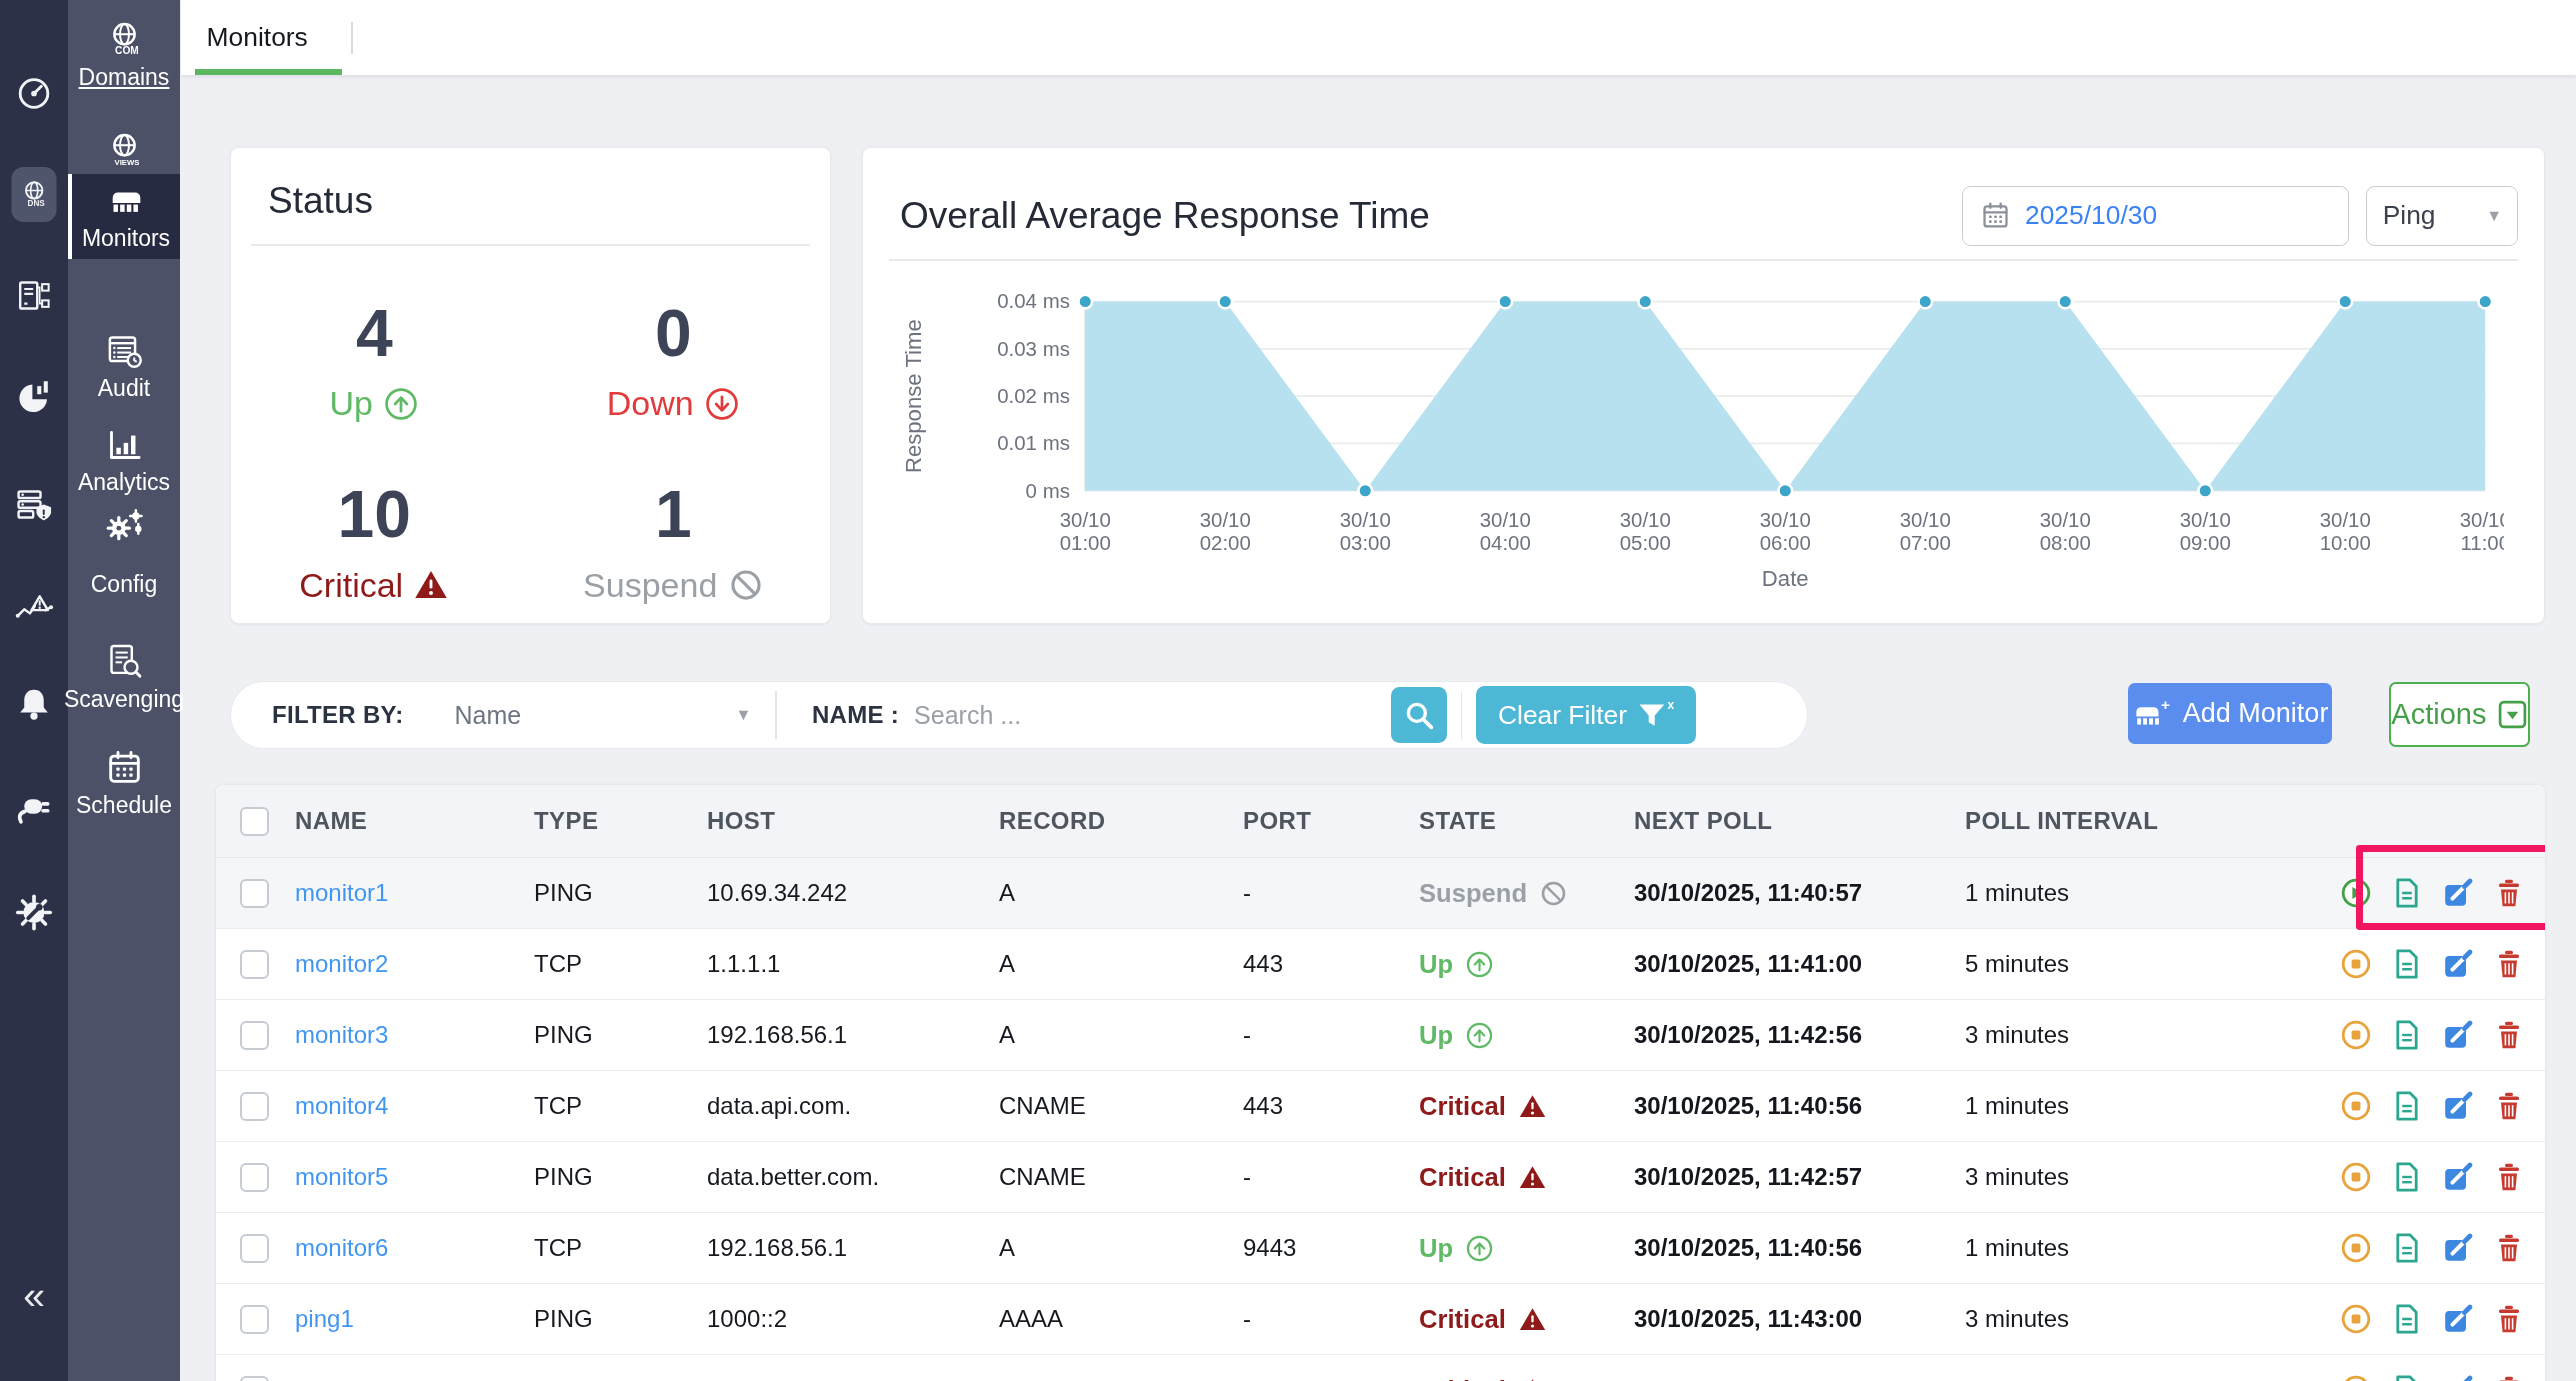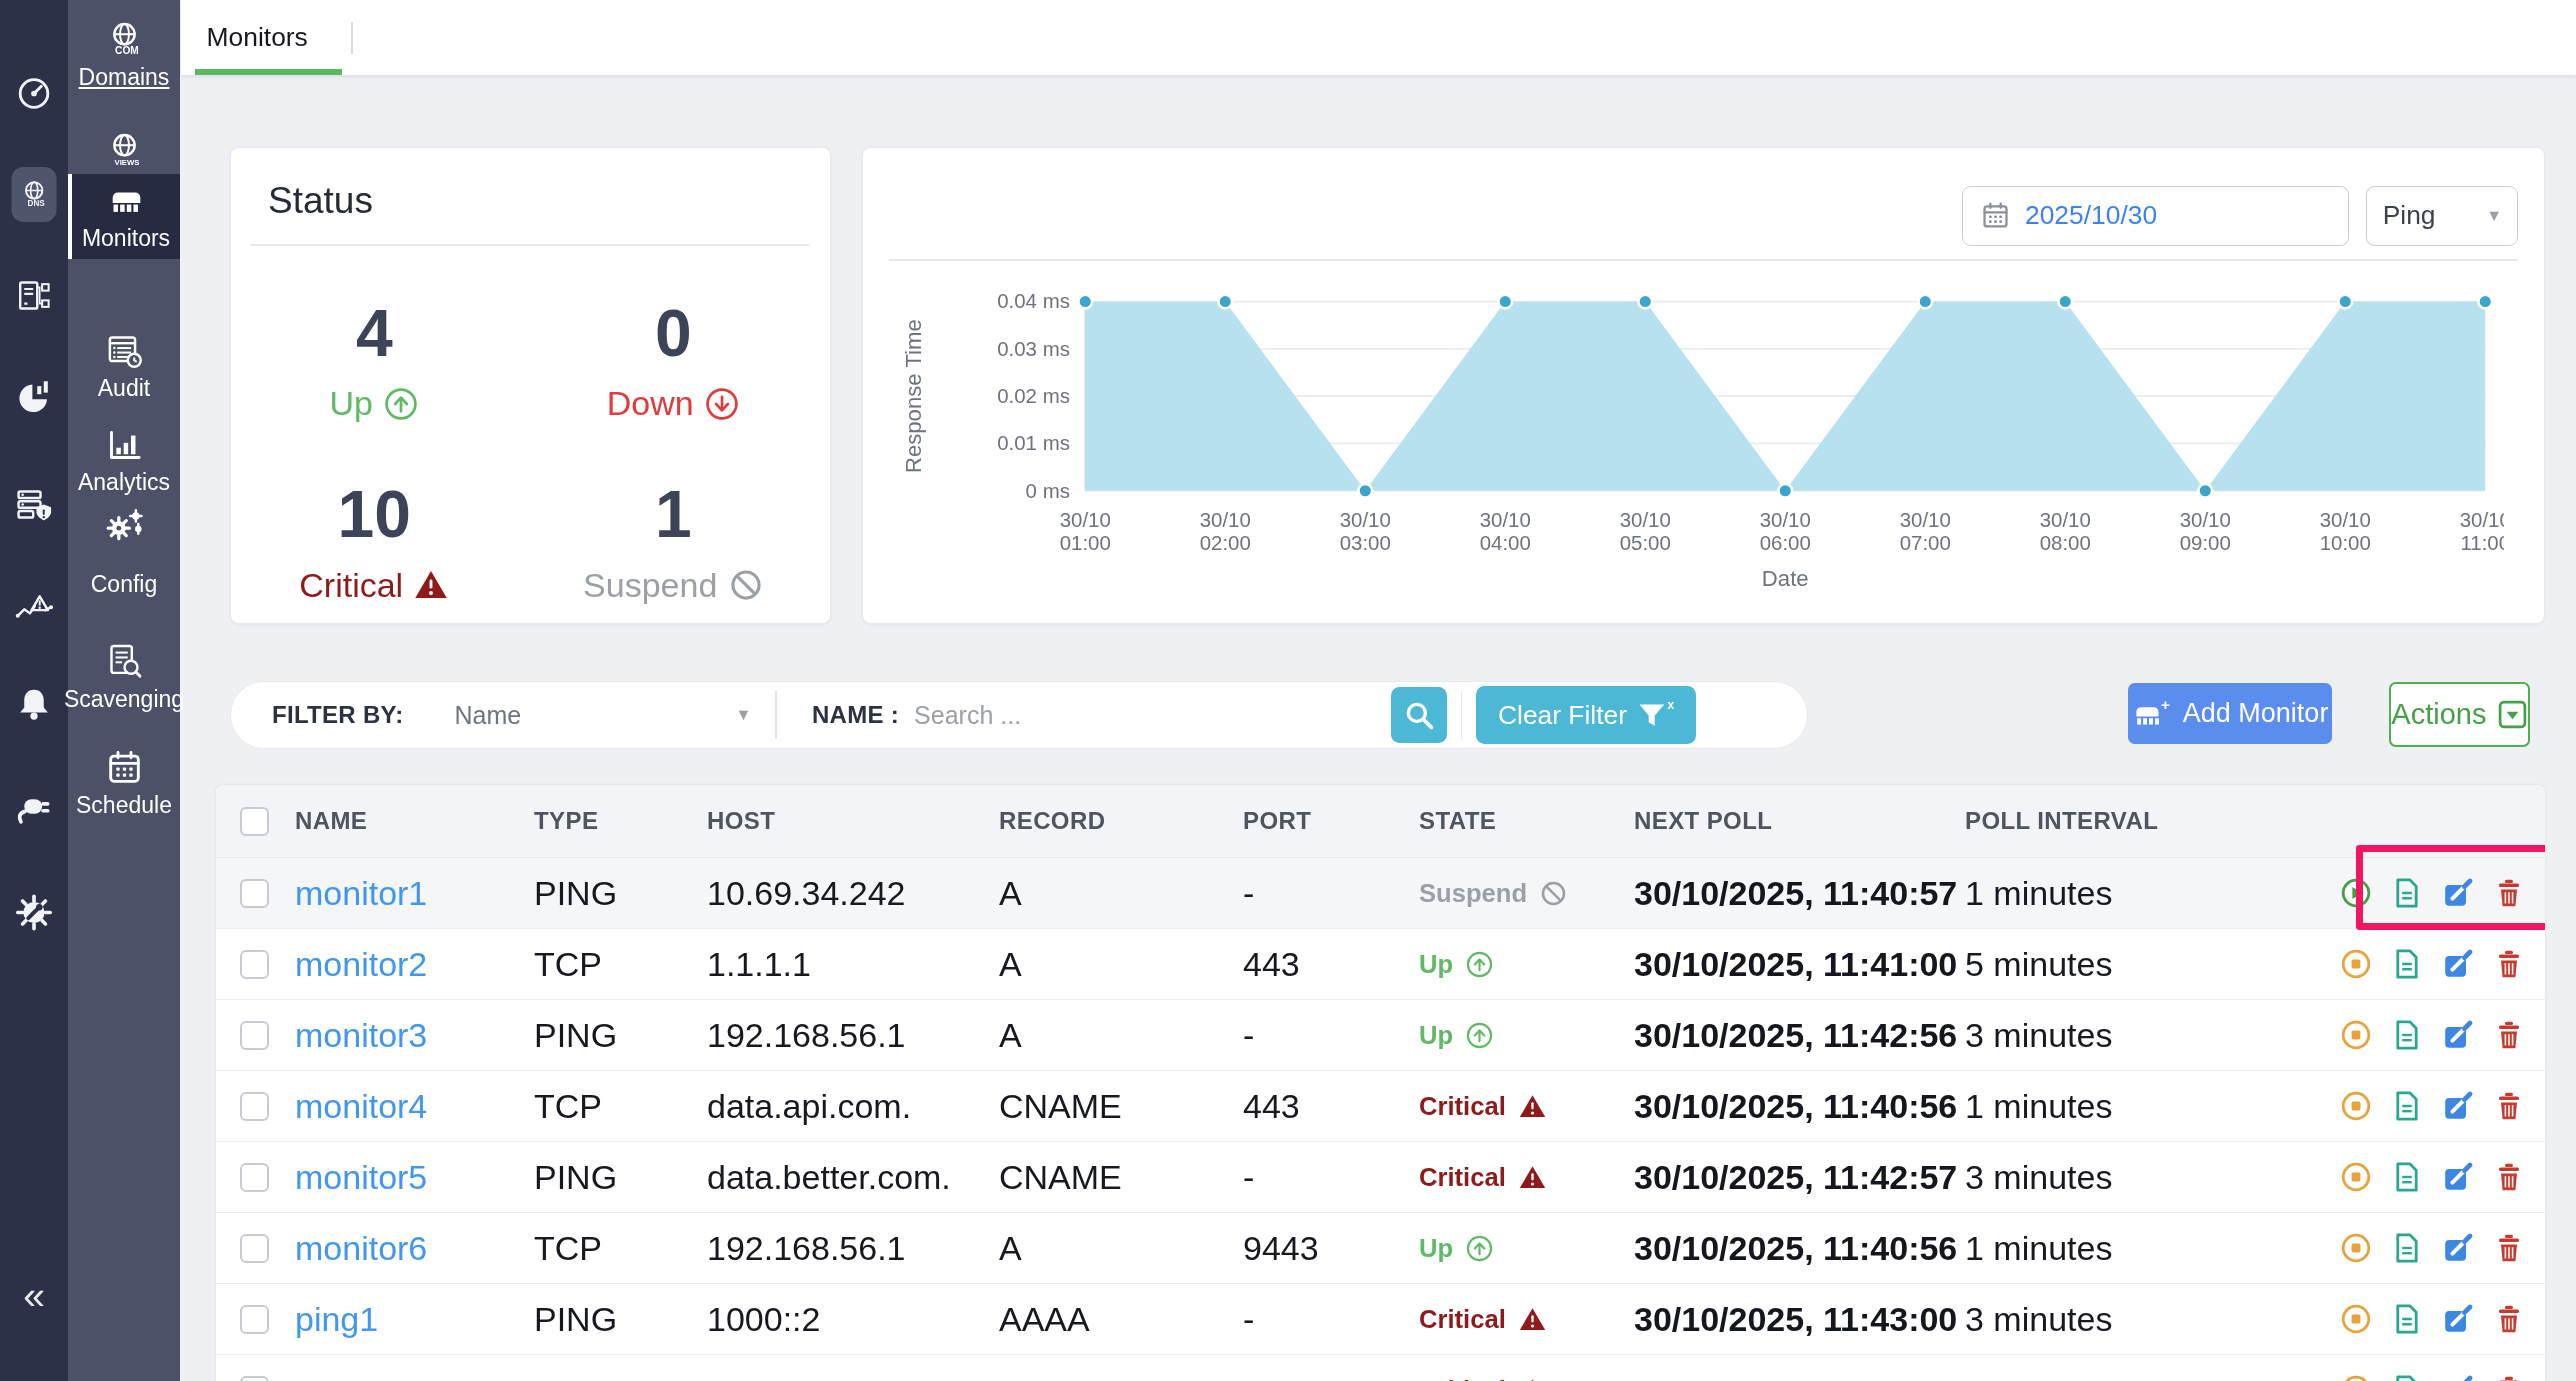--- a/index.html
+++ b/index.html
@@ -71,21 +71,21 @@
   #actions-btn { position:absolute; left:2208px; top:607px; width:141px; height:65px; background:#fff; border:2.1px solid #4caf50; border-radius:6.8px; color:#45a049; font-size:29px; font-family:inherit; display:flex; align-items:center; justify-content:center; gap:10.2px; cursor:pointer; }
   #actions-btn .icon { width:31px; height:31px; color:#45a049; }
 
   
   #table-card { position:absolute; left:34px; top:709px; width:2331px; height:681px; overflow:hidden; }
   .trow { display:grid; grid-template-columns:55px 239px 173px 292px 244px 176px 215px 331px 375px 1fr; align-items:center; padding-left:24px; }
   #thead { height:73px; background:#f3f4f7; border-bottom:0.9px solid #e6e8ec; border-radius:8.5px 8.5px 0 0; }
   #thead .th { font-size:24px; font-weight:700; color:#4e555f; letter-spacing:0.4px; }
   .row { height:71px; border-bottom:0.9px solid #ededf0; background:#fff; }
   .row.hl { background:#f5f6f8; }
-  .cell { font-size:34px; color:#16191f; }
+  .cell { font-size:24px; color:#16191f; }
   .cell.link { color:#4196f0; cursor:pointer; }
   .cell.poll { font-weight:600; color:#14171d; }
   .statecell { display:flex; align-items:center; gap:12px; font-size:25.6px; font-weight:700; }
   .statecell .icon { width:29px; height:29px; }
   .state-up { color:#5fb965; }
   .state-critical { color:#8e1a1a; }
   .state-suspend { color:#9aa0a6; }
   .chk { width:29px; height:29px; border:2.1px solid #c6cad2; border-radius:6px; background:#fff; cursor:pointer; }
   .actions { display:flex; gap:19px; justify-content:flex-end; padding-right:29px; }
   .actions .icon { width:32px; height:32px; cursor:pointer; }
@@ -404,20 +404,21 @@
                 <line x1="9.8" y1="9.8" x2="30.2" y2="30.2" stroke="currentColor" stroke-width="3.5"></line>
               </svg>
             </span>
           </div>
         </div>
       </div>
   </div>
 
   <div id="chart-card" class="card">
     <div id="chart-head">
+      <div id="chart-title">Overall Average Response Time</div>
       <div id="date-input-wrap">
         <span class="icon" id="date-cal-icon">
             <svg viewBox="0 0 48 48">
               <g fill="none" stroke="currentColor" stroke-width="3.5" stroke-linecap="round">
                 <rect x="7" y="10" width="34" height="31" rx="4"></rect>
                 <line x1="7" y1="19" x2="41" y2="19"></line>
                 <line x1="16" y1="5.5" x2="16" y2="12"></line>
                 <line x1="32" y1="5.5" x2="32" y2="12"></line>
               </g>
               <g fill="currentColor">

